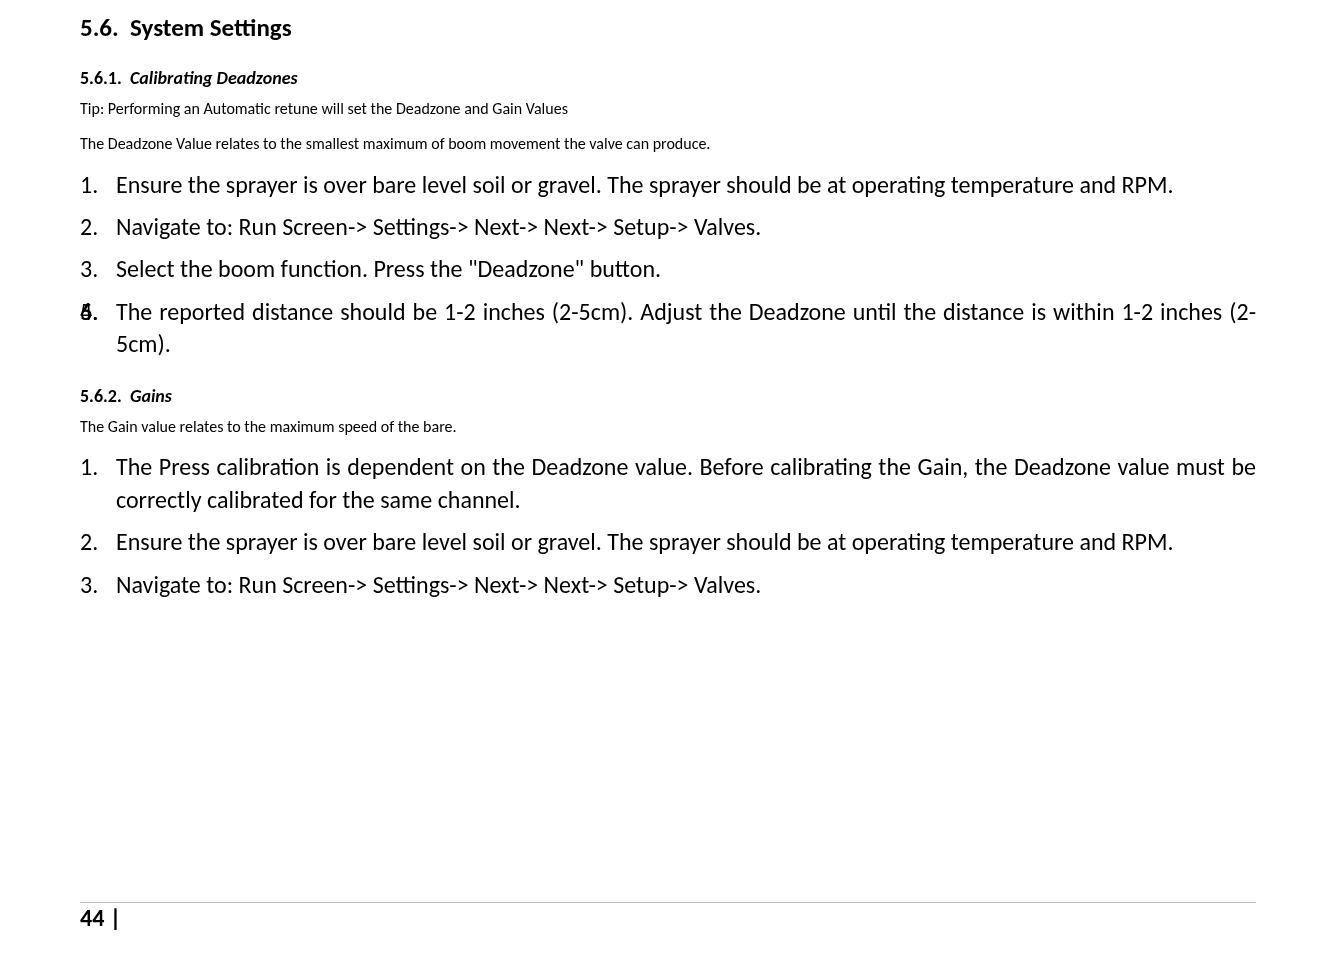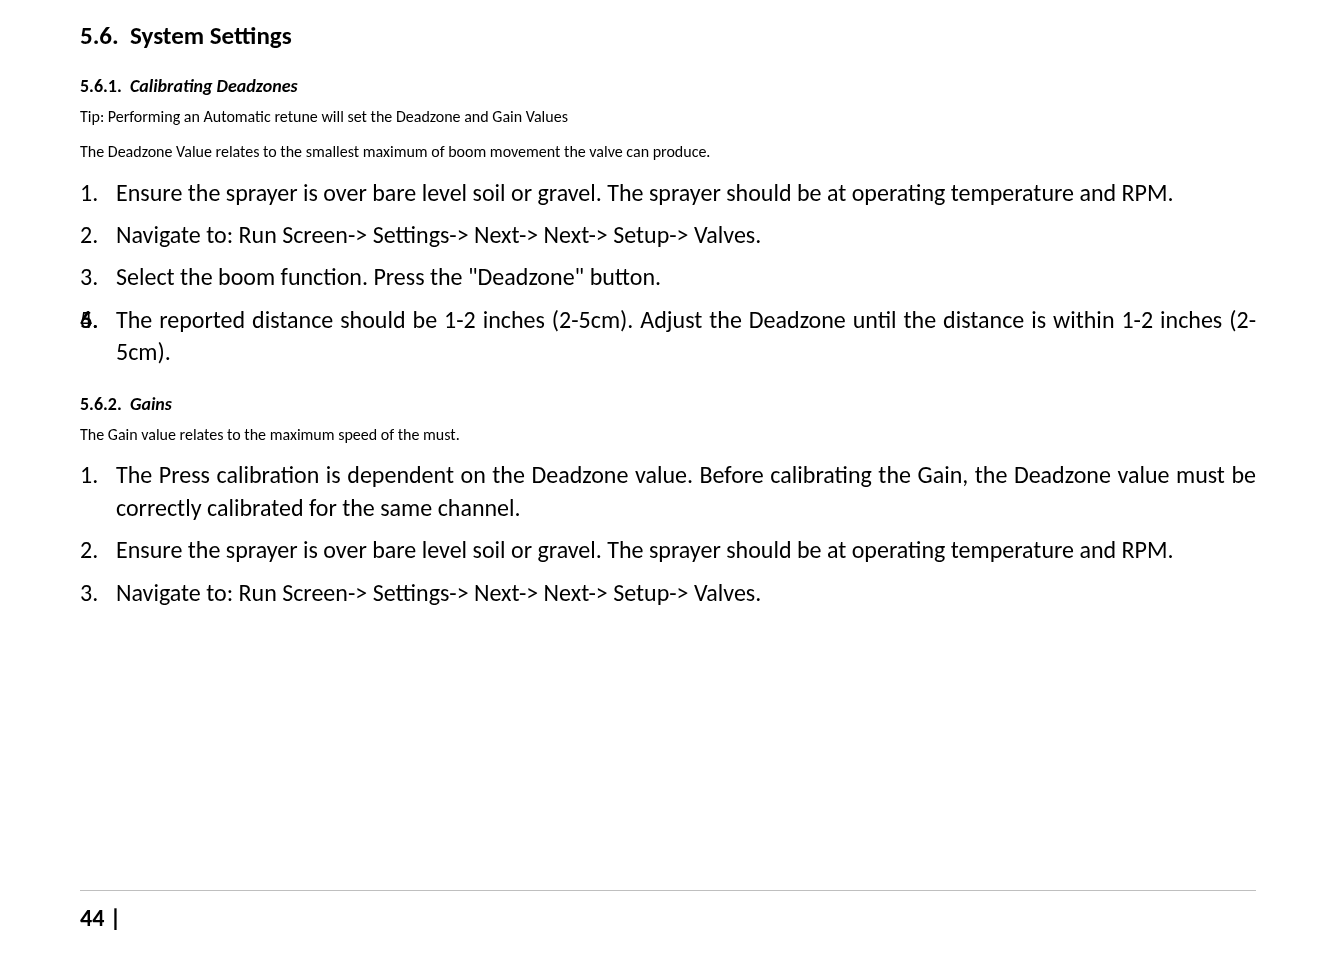--- a/index.html
+++ b/index.html
@@ -6,21 +6,21 @@
     margin: 0;
     padding: 0;
     background: #ffffff;
     font-family: "Gill Sans MT", "Gill Sans", Calibri, sans-serif;
     color: #000;
     width: 1336px;
     height: 954px;
     box-sizing: border-box;
   }
   .page {
-    padding: 20px 80px 0 80px;
+    padding: 12px 80px 0 80px;
   }
   .h2 {
     font-weight: bold;
     font-size: 25px;
     margin-bottom: 24px;
   }
   .h3 {
     font-weight: bold;
     font-style: normal;
     font-size: 18px;
@@ -52,21 +52,21 @@
     position: absolute;
     left: 0;
     top: 0;
   }
   .footer {
     position: absolute;
     left: 80px;
     right: 80px;
     bottom: 22px;
     border-top: 1px solid #bfbfbf;
-    padding-top: 12px;
+    padding-top: 0;
   }
   .pagenum {
     font-weight: bold;
     font-size: 24px;
   }
 </style>
 </head>
 <body>
 
 <div class="page">
@@ -91,21 +91,21 @@
     <li><span class="num">4.</span></li>
     <li><span class="num">5.</span></li>
     <li><span class="num">6.</span><span>The reported distance should be 1-2 inches (2-5cm).   Adjust the Deadzone until the distance is within 1-2 inches (2-5cm).</span></li>
   </ol>
 
   <div class="h3" style="margin-top:24px">
     <span>5.6.2.</span>&nbsp;
     <span class="italic">Gains</span>
   </div>
 
-  <div class="p">The Gain value relates to the maximum speed of the must.</div>
+  <div class="p">The Gain value relates to the maximum speed of the bare.</div>
 
   <ol class="numbered">
     <li><span class="num">1.</span><span>The Press calibration is dependent on the Deadzone value.  Before calibrating the Gain, the Deadzone value must be correctly calibrated for the same channel.</span></li>
     <li><span class="num">2.</span><span>Ensure the sprayer is over bare level soil or gravel.  The sprayer should be at operating temperature and RPM.</span></li>
     <li><span class="num">3.</span><span>Navigate to: Run Screen-&gt; Settings-&gt; Next-&gt; Next-&gt; Setup-&gt; Valves.</span></li>
   </ol>
 
 </div>
 
 <div class="footer">

